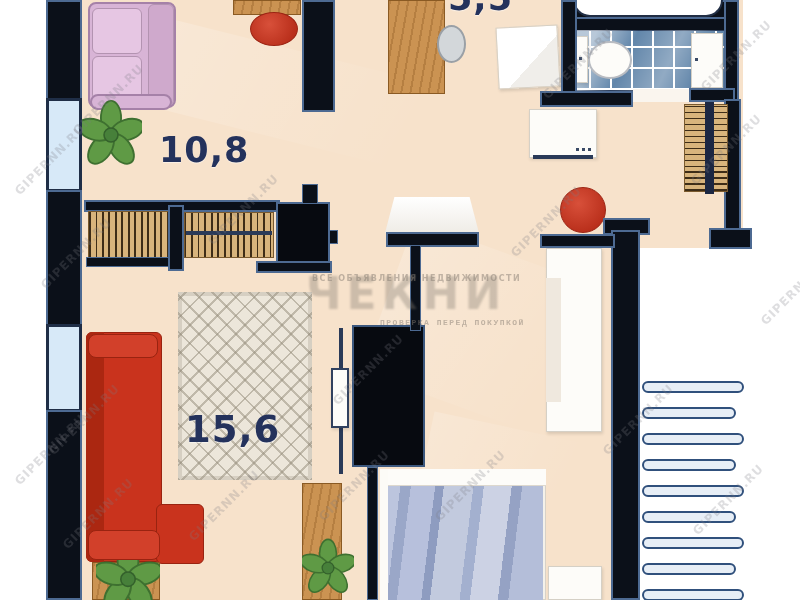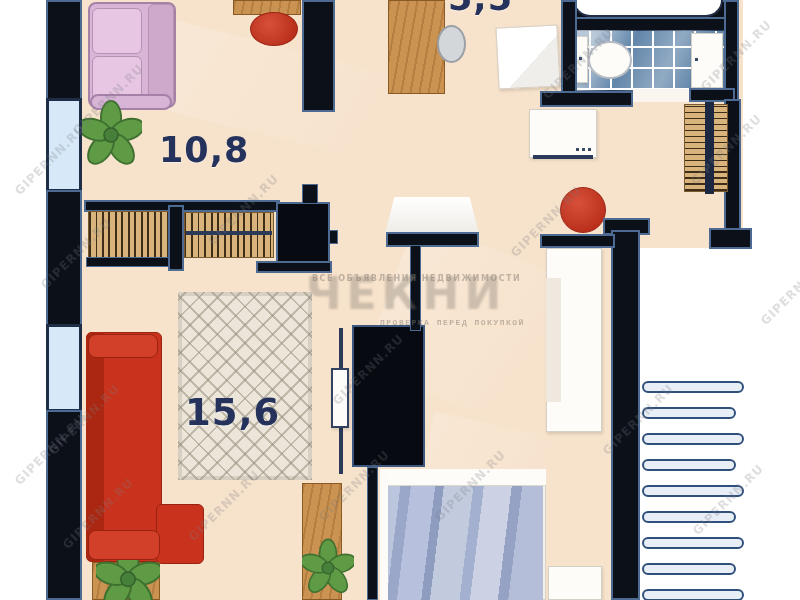--- a/index.html
+++ b/index.html
@@ -171,21 +171,21 @@
       <div class="stairbar" style="left: 0px; top: 81px; width: 94px;"></div>
       <div class="stairbar" style="left: 0px; top: 107px; width: 102px;"></div>
       <div class="stairbar" style="left: 0px; top: 133px; width: 94px;"></div>
       <div class="stairbar" style="left: 0px; top: 159px; width: 102px;"></div>
       <div class="stairbar" style="left: 0px; top: 185px; width: 94px;"></div>
       <div class="stairbar" style="left: 0px; top: 211px; width: 102px;"></div>
     </div>
 
   <div class="label" style="left:448px;top:-22px;">5,5</div>
   <div class="label" style="left:159px;top:130px;">10,8</div>
-  <div class="label" style="left:185px;top:391px;font-size:37px;">15,6</div>
+  <div class="label" style="left:185px;top:408px;font-size:37px;">15,6</div>
 
   <div class="wmc-small" style="left:312px;top:258px;margin-top:16px;">ВСЕ ОБЪЯВЛЕНИЯ НЕДВИЖИМОСТИ</div>
   <div class="wmc-title" style="left:306px;top:268px;">ЧЕКНИ</div>
   <div class="wmc-small" style="left:380px;top:318px;font-family:Liberation Mono, monospace;">ПРОВЕРКА ПЕРЕД ПОКУПКОЙ</div>
 
 <span class="wm" style="left: 70px; top: 128px;">GIPERNN.RU</span>
     <span class="wm" style="left: 38px; top: 282px;">GIPERNN.RU</span>
     <span class="wm" style="left: 46px; top: 448px;">GIPERNN.RU</span>
     <span class="wm" style="left: 60px; top: 542px;">GIPERNN.RU</span>
     <span class="wm" style="left: 186px; top: 534px;">GIPERNN.RU</span>

